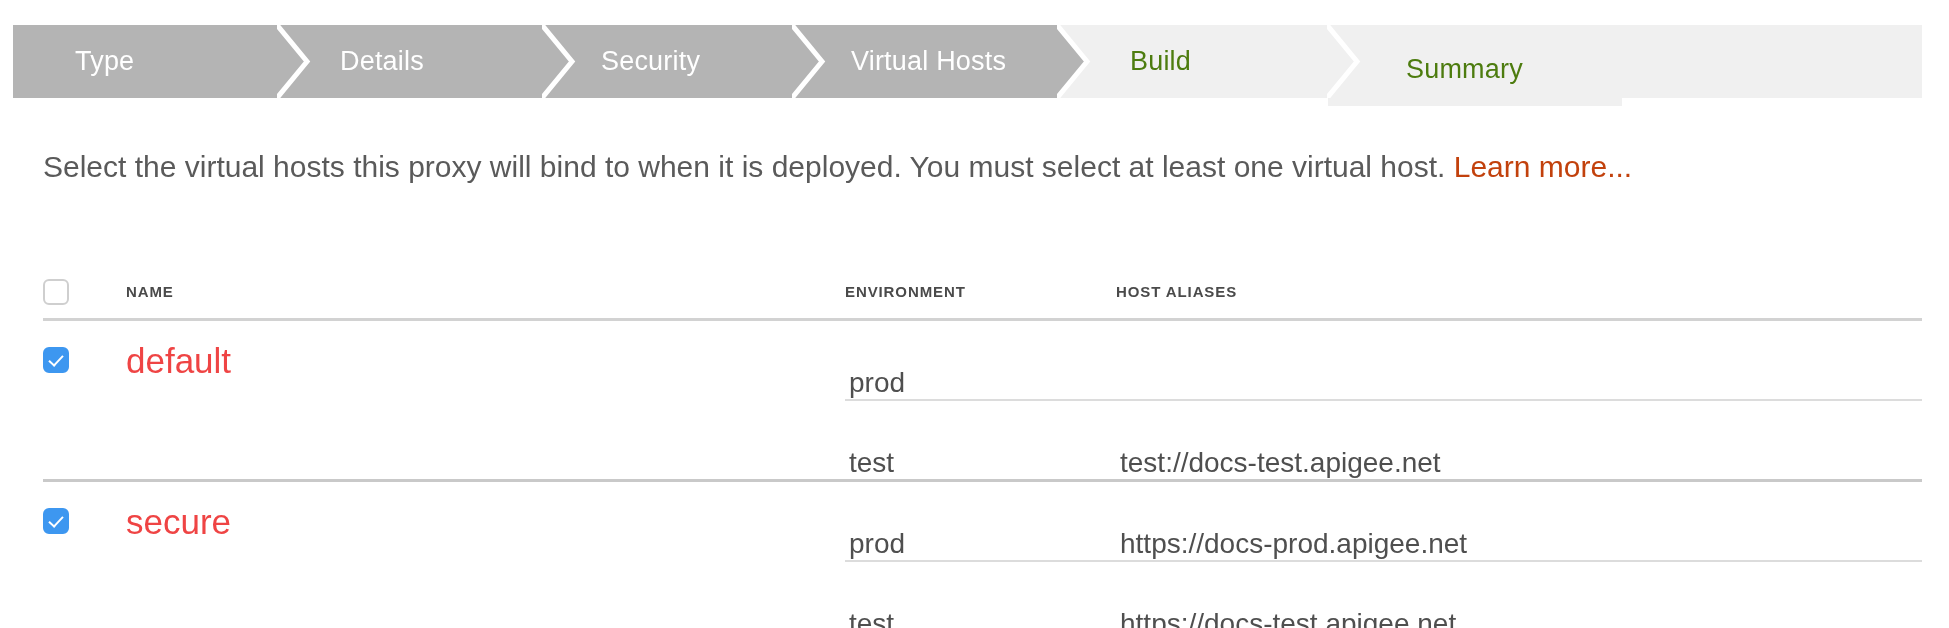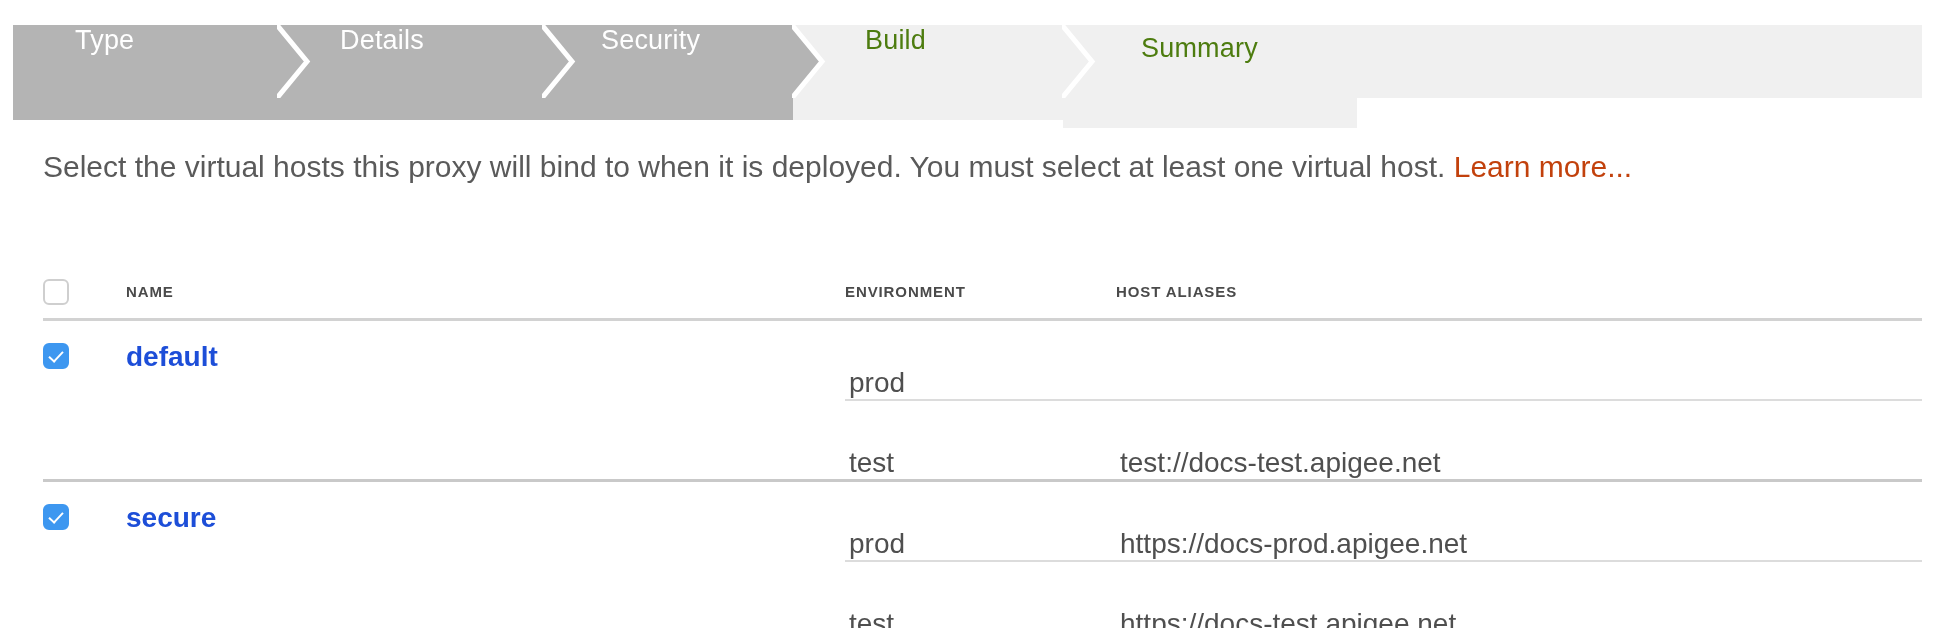--- a/index.html
+++ b/index.html
@@ -21,22 +21,23 @@
     position: absolute;
     left: 13px;
     top: 25px;
     width: 1909px;
     height: 73px;
     display: flex;
     background: #f0f0f0;
   }
   .step {
     position: relative;
-    height: 95px;
-    display: flex;
+    height: 73px;
+    display: flex;
+    align-items: center;
     box-sizing: border-box;
     flex: 0 0 auto;
   }
   .step .step-label {
     font-size: 27px;
     font-weight: 400;
     letter-spacing: 0.2px;
     white-space: nowrap;
     z-index: 3;
     position: relative;
@@ -175,25 +176,24 @@
   }
   .sub-row + .sub-row {
     border-top: 2px solid #dcdcdc;
   }
   .cell-text {
     font-size: 28px;
     color: #4f4f4f;
     white-space: nowrap;
   }
   .name-text {
-    font-size: 28px;
-    color: #1d4ed8;
+    font-size: 35px;
+    color: #ef4444;
     white-space: nowrap;
     padding-top: 2px;
-    font-weight: bold;
   }
   .env-pad { padding-left: 4px; }
   .alias-pad { padding-left: 0px; }
 </style>
 </head>
 <body>
 
 <div id="wizard-steps">
     <div class="step active" style="width: 265px; padding-left: 62px; z-index: 10;">
       <span class="step-label">Type</span>
@@ -208,20 +208,29 @@
       <span class="step-label">Details</span>
       <span class="chev">
         <svg width="38" height="73" viewBox="0 0 38 73">
           <path d="M0,0 L30,36.5 L0,73 Z" fill="#b4b4b4"></path>
           <path d="M0,0 L30,36.5 L0,73" fill="none" stroke="#ffffff" stroke-width="5"></path>
         </svg>
       </span>
     </div>
     <div class="step active" style="width: 250px; padding-left: 58px; z-index: 8;">
       <span class="step-label">Security</span>
+      <span class="chev">
+        <svg width="38" height="73" viewBox="0 0 38 73">
+          <path d="M0,0 L30,36.5 L0,73 Z" fill="#b4b4b4"></path>
+          <path d="M0,0 L30,36.5 L0,73" fill="none" stroke="#ffffff" stroke-width="5"></path>
+        </svg>
+      </span>
+    </div>
+    <div class="step active" style="width: 265px; padding-left: 58px; z-index: 7;">
+      <span class="step-label">Virtual Hosts</span>
       <span class="chev">
         <svg width="38" height="73" viewBox="0 0 38 73">
           <path d="M0,0 L30,36.5 L0,73 Z" fill="#b4b4b4"></path>
           <path d="M0,0 L30,36.5 L0,73" fill="none" stroke="#ffffff" stroke-width="5"></path>
         </svg>
       </span>
     </div>
     <div class="step inactive" style="width: 270px; padding-left: 72px; z-index: 6;">
       <span class="step-label">Build</span>
       <span class="chev">

